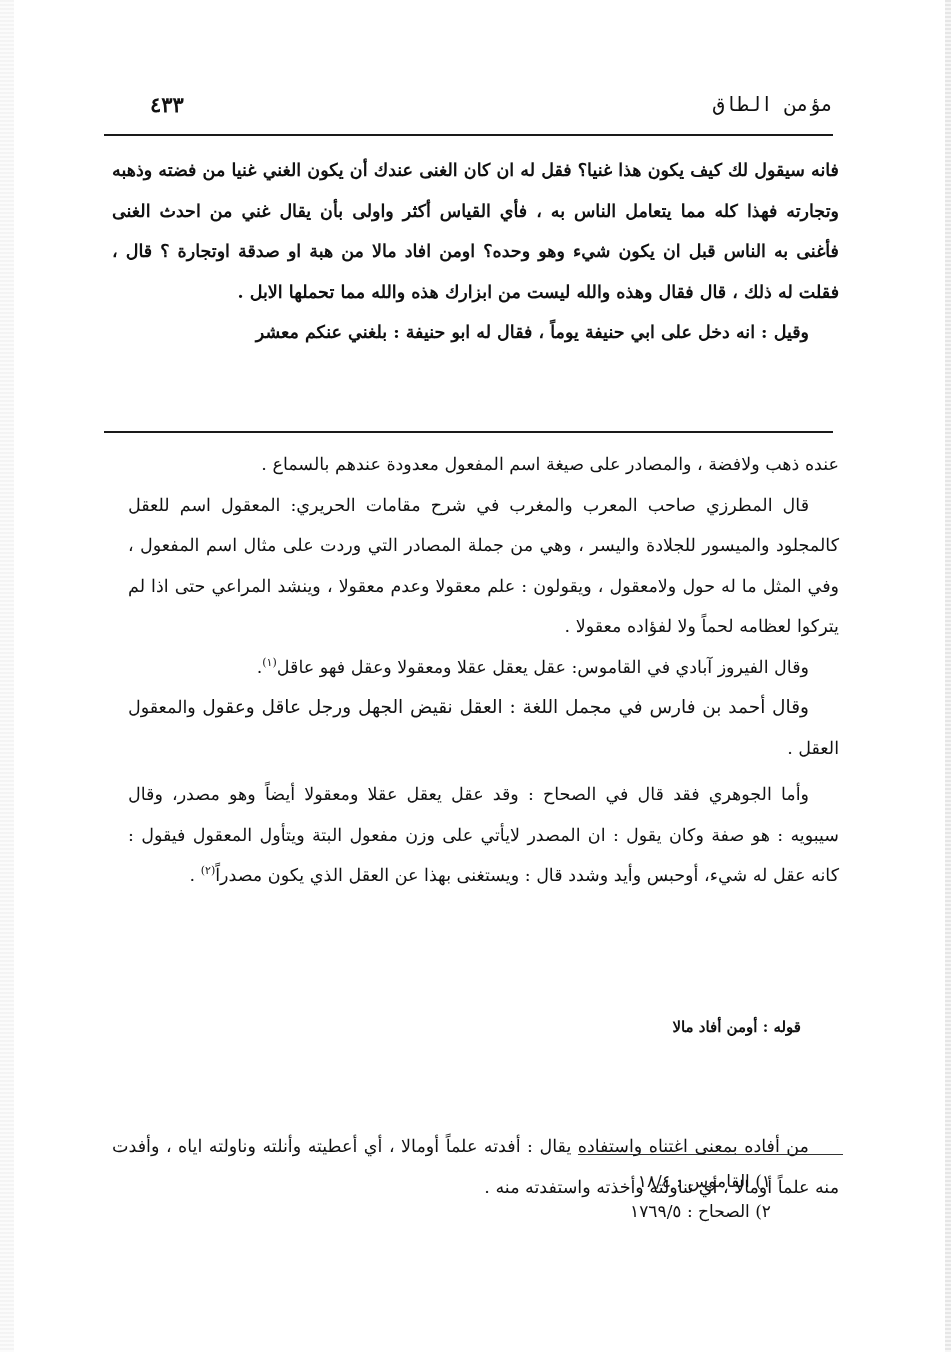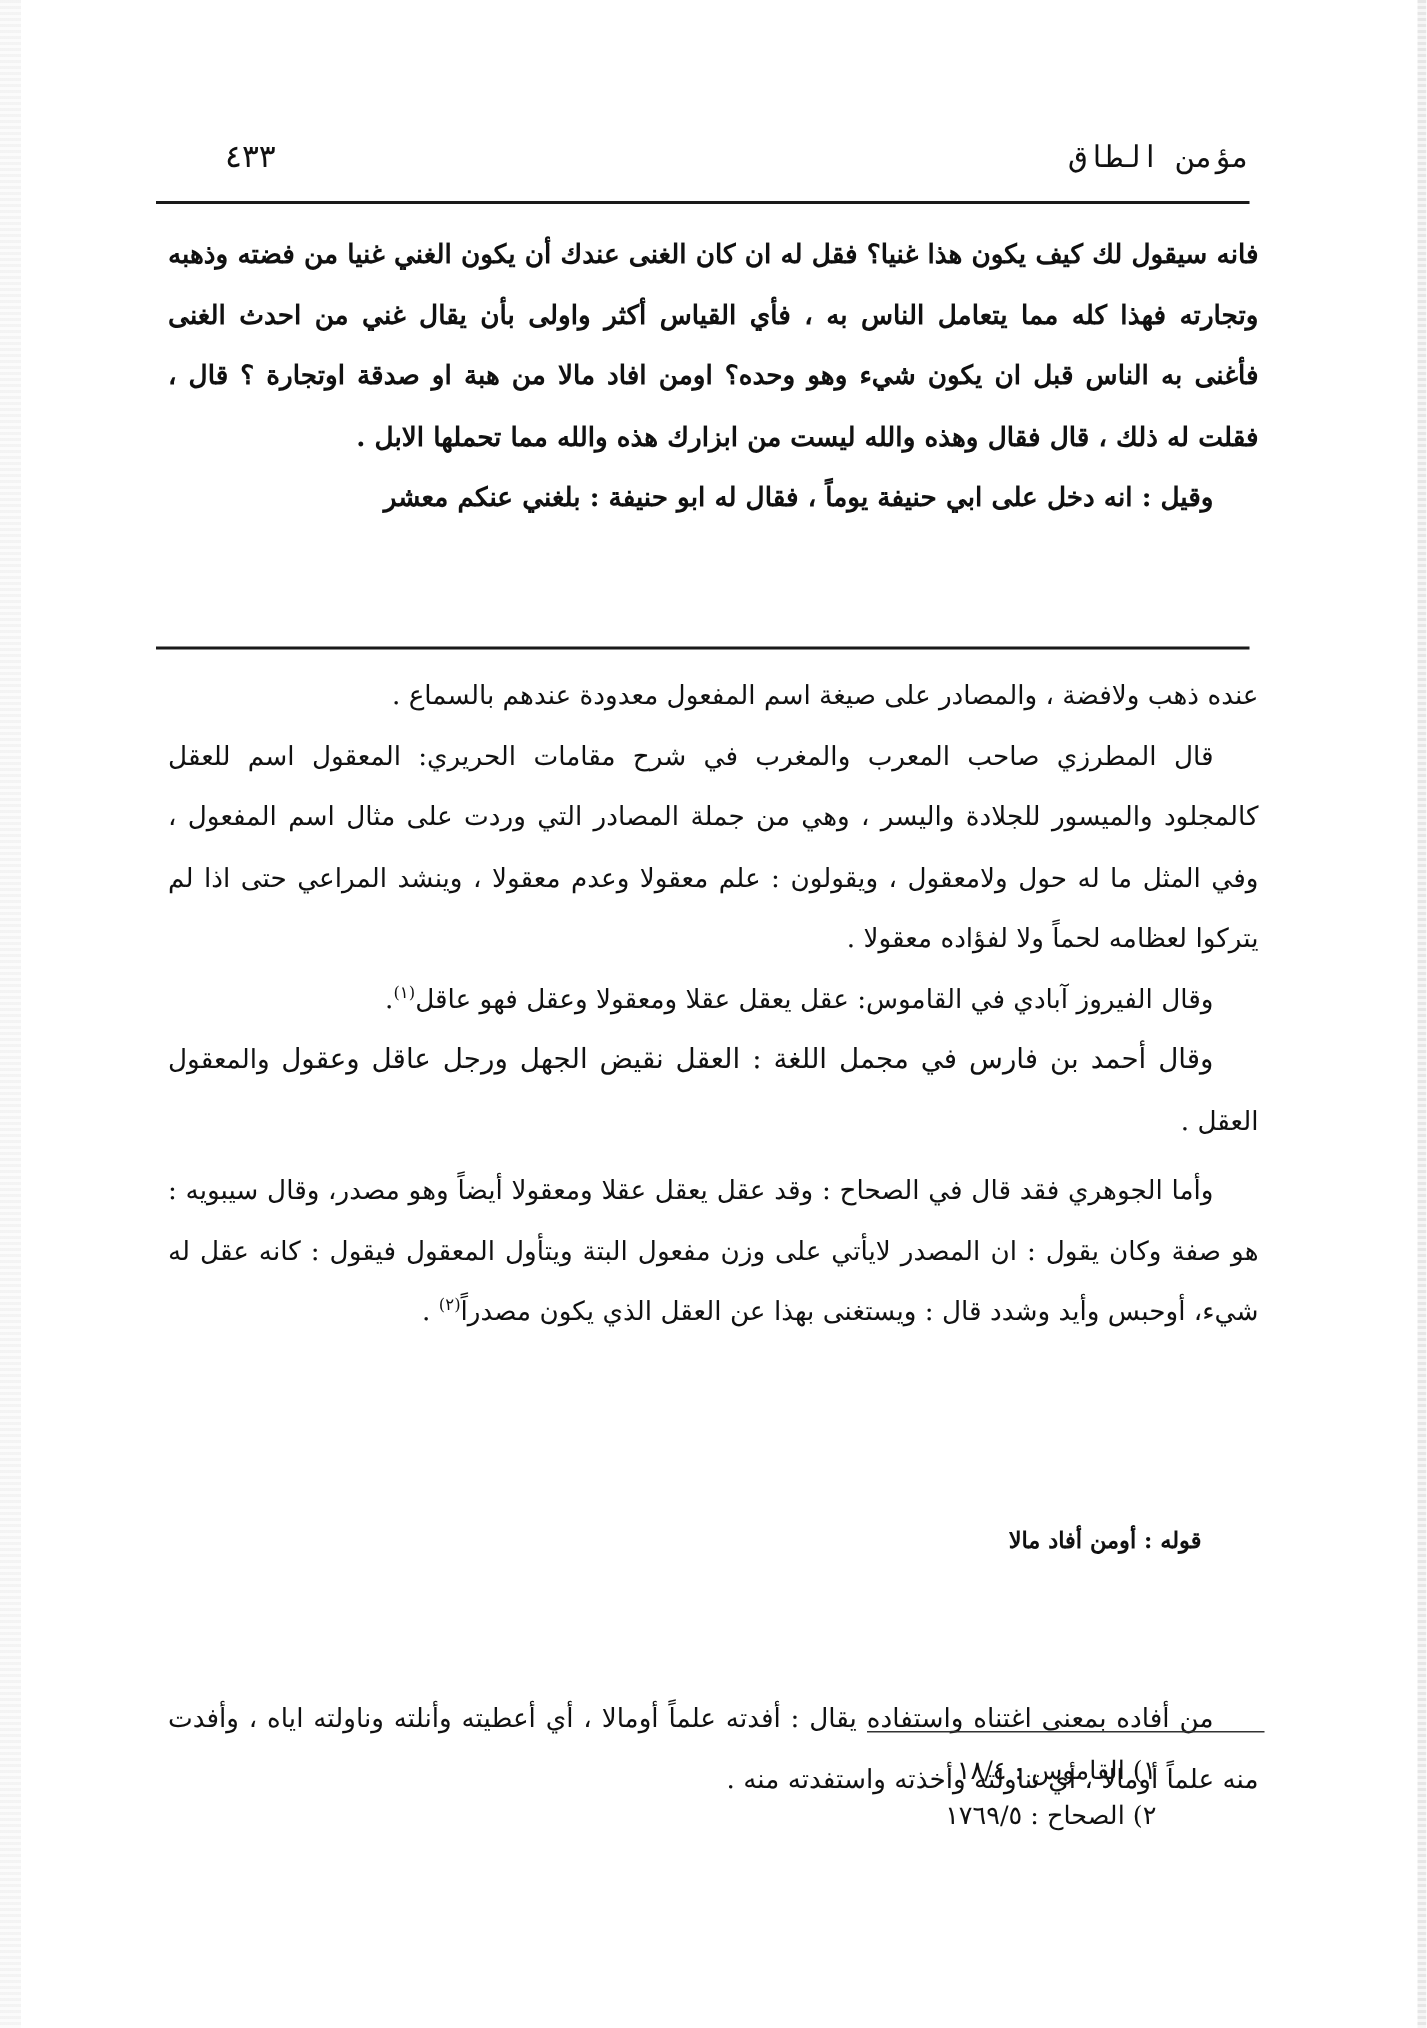--- a/index.html
+++ b/index.html
@@ -39,21 +39,21 @@
     }
     .running-title {
       position: absolute; right: 0; top: 0;
       font-size: 20px;
       direction: rtl;
       font-family: Liberation Mono, monospace;
     }
     .page-number {
       position: absolute; left: 22px; top: 0;
       font-size: 21px;
-      font-weight: normal;
+      font-weight: bold;
       direction: rtl;
     }
     .rule {
       position: absolute;
       left: 104px; right: 118px;
       height: 2px;
       background: #1a1a1a;
     }
     .rule.top { top: 134px; }
     .rule.mid { top: 431px; }
@@ -105,21 +105,21 @@
 
   <div class="rule top"></div>
 
   <div class="block" style="top:150px;font-weight:bold;">
     <p>فانه سيقول لك كيف يكون هذا غنيا؟ فقل له ان كان الغنى عندك أن يكون الغني غنيا من فضته وذهبه وتجارته فهذا كله مما يتعامل الناس به ، فأي القياس أكثر واولى بأن يقال غني من احدث الغنى فأغنى به الناس قبل ان يكون شيء وهو وحده؟ اومن افاد مالا من هبة او صدقة اوتجارة ؟ قال ، فقلت له ذلك ، قال فقال وهذه والله ليست من ابزارك هذه والله مما تحملها الابل .</p>
     <p class="indent">وقيل : انه دخل على ابي حنيفة يوماً ، فقال له ابو حنيفة : بلغني عنكم معشر</p>
   </div>
 
   <div class="rule mid"></div>
 
-  <div class="block" style="top:444px;">
+  <div class="block" style="top:444px;margin-left:16px;">
     <p>عنده ذهب ولافضة ، والمصادر على صيغة اسم المفعول معدودة عندهم بالسماع .</p>
     <p class="indent">قال المطرزي صاحب المعرب والمغرب في شرح مقامات الحريري: المعقول اسم للعقل كالمجلود والميسور للجلادة واليسر ، وهي من جملة المصادر التي وردت على مثال اسم المفعول ، وفي المثل ما له حول ولامعقول ، ويقولون : علم معقولا وعدم معقولا ، وينشد المراعي حتى اذا لم يتركوا لعظامه لحماً ولا لفؤاده معقولا .</p>
     <p class="indent"><span>وقال الفيروز آبادي في القاموس: عقل يعقل عقلا ومعقولا وعقل فهو عاقل</span><sup>(١)</sup><span>.</span></p>
     <p class="indent"><span class="bold">وقال أحمد بن فارس في مجمل اللغة : العقل نقيض الجهل ورجل عاقل وعقول</span> <span>والمعقول العقل .</span></p>
     <p class="indent" style="margin-top:6px;"><span>وأما الجوهري فقد قال في الصحاح : وقد عقل يعقل عقلا ومعقولا أيضاً وهو مصدر، وقال سيبويه : هو صفة وكان يقول : ان المصدر لايأتي على وزن مفعول البتة ويتأول المعقول فيقول : كانه عقل له شيء، أوحبس وأيد وشدد قال : ويستغنى بهذا عن العقل الذي يكون مصدراً</span><sup>(٢)</sup><span> .</span></p>
   </div>
 
   <div class="heading" style="top:1018px;">قوله : أومن أفاد مالا</div>
 
   <div class="block" style="top:1126px;">

